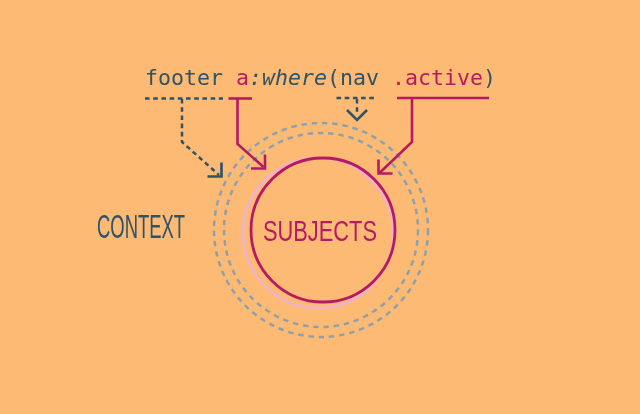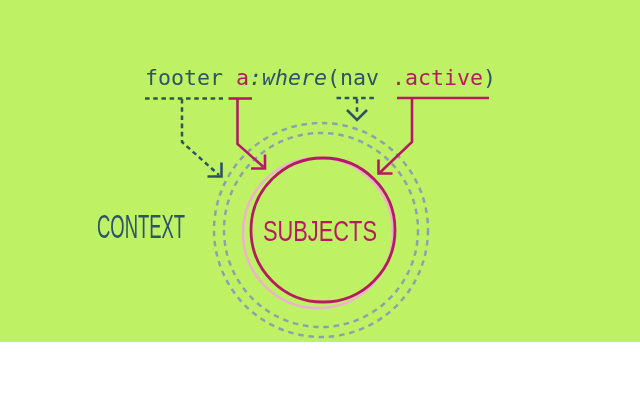--- a/index.html
+++ b/index.html
@@ -7,22 +7,22 @@
     padding: 0;
     background: #ffffff;
     width: 640px;
     height: 414px;
     overflow: hidden;
     font-family: "Liberation Sans", sans-serif;
   }
   .stage {
     position: relative;
     width: 640px;
-    height: 342px;
-    background: #bef264;
+    height: 414px;
+    background: #fdba74;
   }
   svg { display: block; }
 
   
   .code-text {
     font-family: "DejaVu Sans Mono", "Liberation Mono", monospace;
     font-size: 21.6px;
   }
   .tk-teal    { fill: #2e5367; }
   .tk-magenta { fill: #b51b63; }

